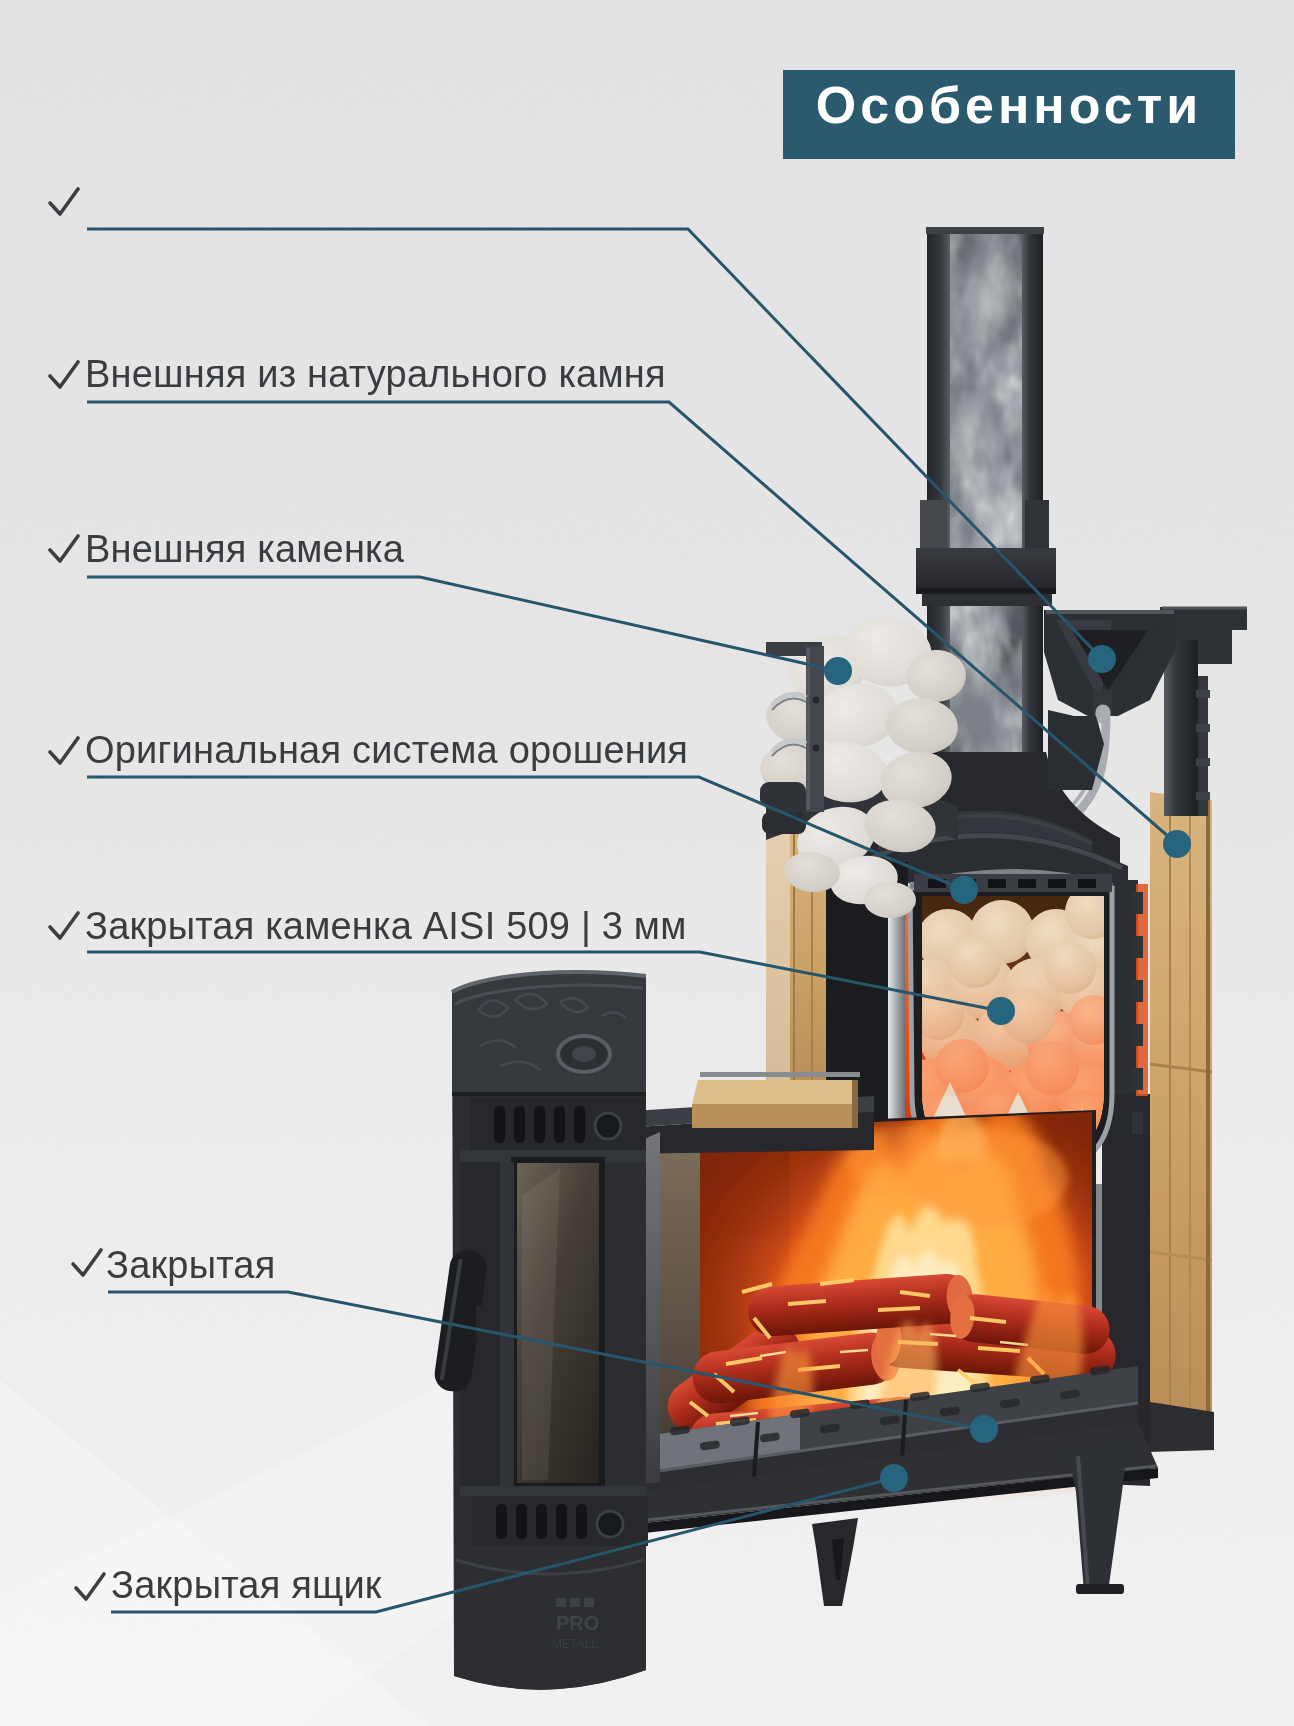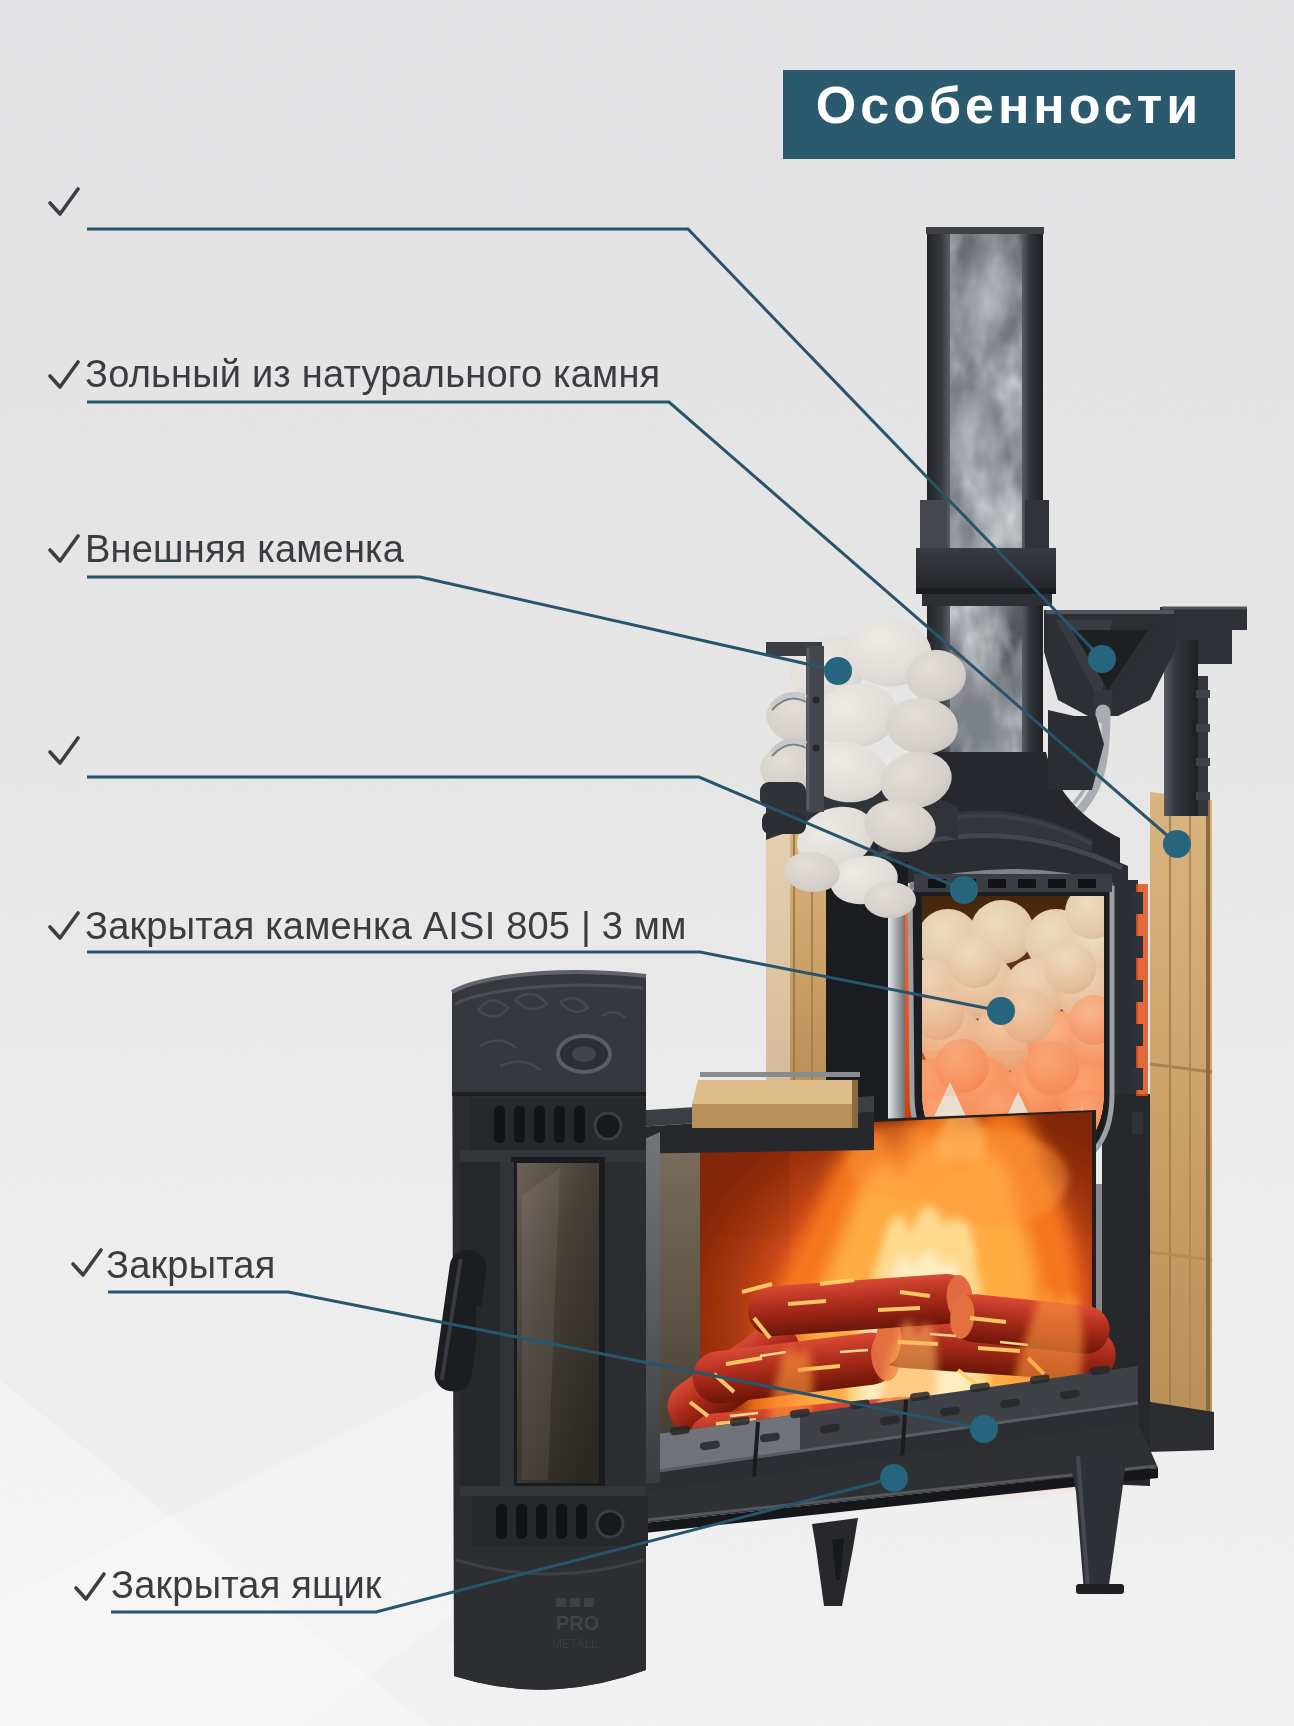--- a/index.html
+++ b/index.html
@@ -516,17 +516,18 @@
 <path d="M50,376 L60,387 L78,362"></path>
 <path d="M50,550 L60,561 L78,536"></path>
 <path d="M50,752 L60,763 L78,738"></path>
 <path d="M50,927 L60,938 L78,913"></path>
 <path d="M73,1264 L83,1275 L101,1250"></path>
 <path d="M76,1588 L86,1599 L104,1574"></path>
 </g>
 </svg>
 
 <div id="hdr">Особенности</div>
-<div class="lbl" style="left:85px;top:355px">Зольный из натурального камня</div>
+<div class="lbl" style="left:85px;top:355px">Внешняя из натурального камня</div>
 <div class="lbl" style="left:85px;top:530px">Внешняя каменка</div>
-<div class="lbl" style="left:85px;top:907px">Закрытая каменка AISI 805 | 3 мм</div>
+<div class="lbl" style="left:85px;top:731px">Оригинальная система орошения</div>
+<div class="lbl" style="left:85px;top:907px">Закрытая каменка AISI 509 | 3 мм</div>
 <div class="lbl" style="left:106px;top:1246px">Закрытая</div>
 <div class="lbl" style="left:111px;top:1566px">Закрытая ящик</div>
 </div>
 </body></html>

